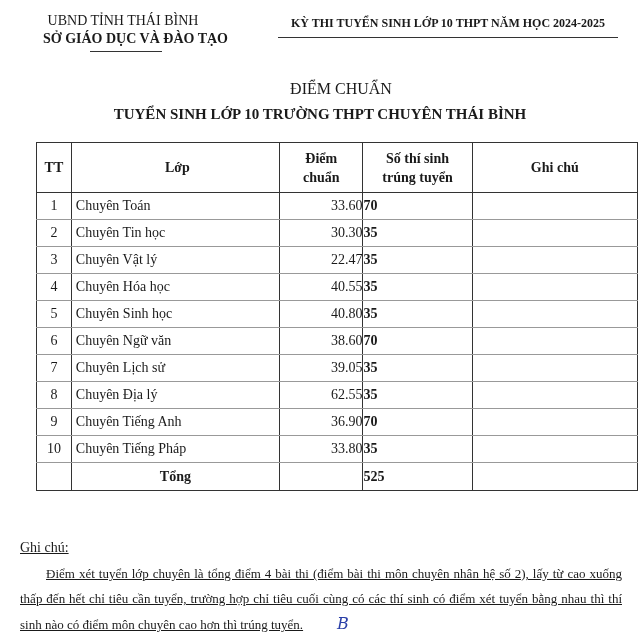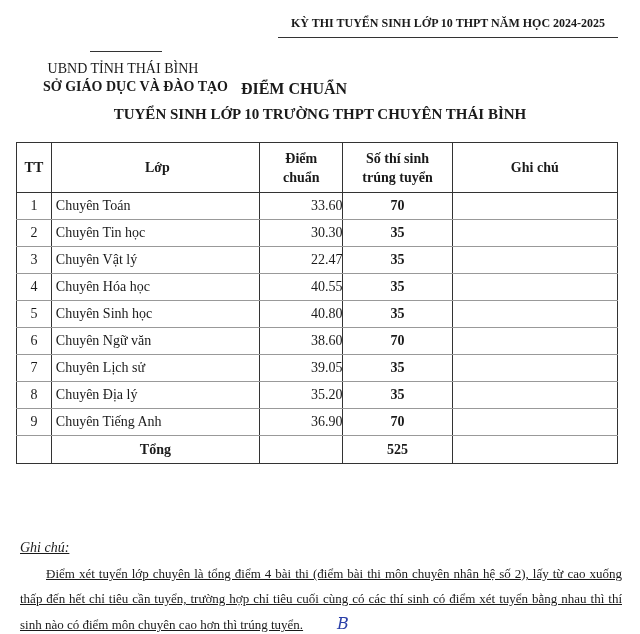--- a/index.html
+++ b/index.html
@@ -1,37 +1,37 @@
 <!DOCTYPE html>
 <html><head>
 <meta charset="utf-8">
 <style>
   html, body { margin:0; padding:0; background:#ffffff; }
   body { width:640px; height:634px; position:relative; overflow:hidden;
          font-family:"Liberation Serif", "DejaVu Serif", serif; color:#1a1a1a; }
   .hdr-left { position:absolute; left:18px; top:12px; width:210px; text-align:center; font-size:14px; line-height:18px; }
-  .hdr-left .org1 { font-weight:normal;margin-top:48px; }
+  .hdr-left .org1 { font-weight:normal; }
   .hdr-left .org2 { font-weight:bold;text-align:right; }
   .hdr-left .ul { position:absolute; left:72px; top:39px; width:72px; height:1px; background:#333; }
   .hdr-right { position:absolute; left:268px; top:14px; width:360px; text-align:center; font-size:12px; font-weight:bold; line-height:18px; }
   .hdr-right .ul { position:absolute; left:10px; top:23px; width:340px; height:1px; background:#333; }
-  .title1 { position:absolute; left:0; top:80px; width:588px; text-align:center; font-size:16px; font-weight:bold; }
+  .title1 { position:absolute; left:0; top:80px; width:588px; text-align:center; font-size:16px; font-weight:normal;padding-left:47px; }
   .title2 { position:absolute; left:0; top:106px; width:640px; text-align:center; font-size:15px; font-weight:bold; }
-  table.main { position:absolute; left:16px; top:142px; width:602px; border-collapse:collapse; font-size:14px; }
+  table.main { position:absolute; left:36px; top:142px; width:602px; border-collapse:collapse; font-size:14px; }
   table.main th, table.main td { border-left:1.5px solid #333; border-right:1.5px solid #333; padding:0; }
   table.main th { height:49px; font-weight:bold; text-align:center; line-height:19px; border-top:1.5px solid #333; border-bottom:1.5px solid #333; }
   table.main td { height:26px; border-bottom:1px solid #999; }
   table.main tr.total td { border-top:1.5px solid #333; border-bottom:1.5px solid #333; height:27px; }
   .c-tt { width:34px; text-align:center; }
   .c-lop { width:205px; text-align:left; padding-left:4px !important; }
   .c-diem { width:83px; text-align:right; font-weight:normal; }
-  .c-so { width:109px; text-align:center; font-weight:bold; }
+  .c-so { width:109px; text-align:left; font-weight:bold; }
   .c-ghi { width:166px; }
   .total .c-lop { text-align:center; font-weight:bold; padding-left:0 !important; }
-  .note-title { position:absolute; left:20px; top:540px; font-size:14px; font-style:italic; text-decoration:underline; }
+  .note-title { position:absolute; left:20px; top:540px; font-size:14px; text-decoration:underline; }
   .note-body { position:absolute; left:20px; top:561px; width:602px; font-size:13px; line-height:25px; text-align:justify; text-indent:26px;text-decoration:underline; }
   .sig { display:inline-block; margin-left:8px; color:#2a3fa8; font-style:italic; font-size:16px; font-family:"DejaVu Serif", serif; }
 </style>
 </head>
 <body>
 
 <div class="hdr-left">
   <div class="org1">UBND TỈNH THÁI BÌNH</div>
   <div class="org2">SỞ GIÁO DỤC VÀ ĐÀO TẠO</div>
   <div class="ul"></div>
@@ -107,29 +107,36 @@
       <tr>
         <td class="c-tt">7</td>
         <td class="c-lop">Chuyên Lịch sử</td>
         <td class="c-diem">39.05</td>
         <td class="c-so">35</td>
         <td class="c-ghi"></td>
       </tr>
       <tr>
         <td class="c-tt">8</td>
         <td class="c-lop">Chuyên Địa lý</td>
-        <td class="c-diem">35.20</td>
+        <td class="c-diem">62.55</td>
         <td class="c-so">35</td>
         <td class="c-ghi"></td>
       </tr>
       <tr>
         <td class="c-tt">9</td>
         <td class="c-lop">Chuyên Tiếng Anh</td>
         <td class="c-diem">36.90</td>
         <td class="c-so">70</td>
+        <td class="c-ghi"></td>
+      </tr>
+      <tr>
+        <td class="c-tt">10</td>
+        <td class="c-lop">Chuyên Tiếng Pháp</td>
+        <td class="c-diem">33.80</td>
+        <td class="c-so">35</td>
         <td class="c-ghi"></td>
       </tr>
       <tr class="total">
         <td class="c-tt"></td>
         <td class="c-lop">Tổng</td>
         <td class="c-diem"></td>
         <td class="c-so">525</td>
         <td class="c-ghi"></td>
       </tr>
     </tbody>

